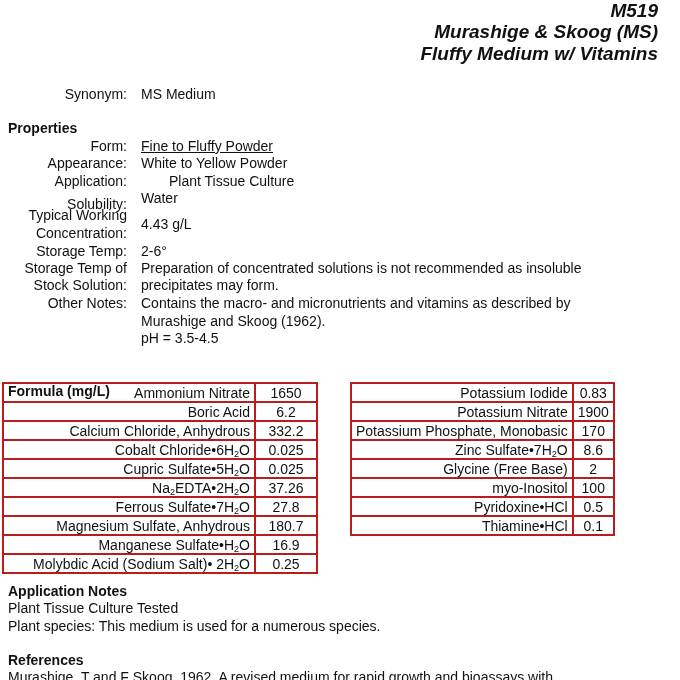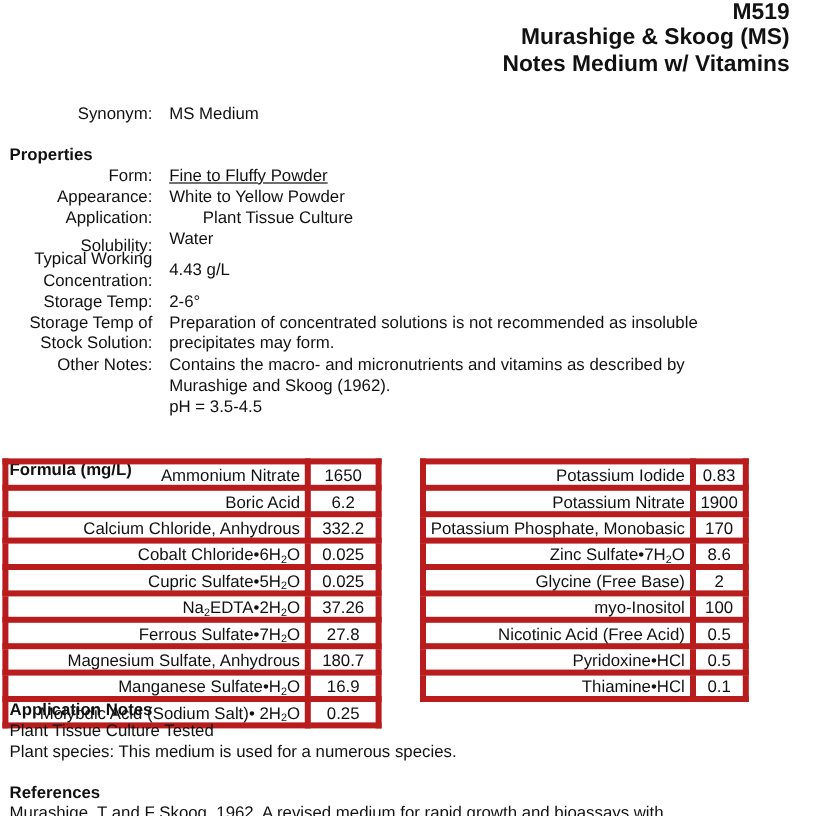--- a/index.html
+++ b/index.html
@@ -1,44 +1,44 @@
 <!DOCTYPE html>
 <html><head>
 <meta charset="utf-8">
 <style>
   html, body { margin: 0; padding: 0; background: #ffffff; }
   body {
     width: 680px; height: 680px; overflow: hidden; position: relative;
     font-family: "Liberation Sans", sans-serif; color: #111; font-size: 14px;
   }
-  .hdr { position: absolute; right: 22px; top: 0; text-align: right; font-weight: bold; }
+  .hdr { position: absolute; right: 22px; top: 0; text-align: right; font-weight: bold; font-style: italic; }
   .hdr .code { font-size: 19px; line-height: 21px; }
   .hdr .t1, .hdr .t2 { font-size: 19px; line-height: 22px; }
   .lbl { position: absolute; text-align: right; width: 127px; left: 0; line-height: 17px; }
   .val { position: absolute; left: 141px; line-height: 17px; white-space: nowrap; }
   .sec { position: absolute; left: 8px; font-weight: bold; font-size: 14px; }
   table.f {
     position: absolute; border-collapse: collapse; font-size: 14px;
   }
   table.f td {
-    border: 5px solid #b91c1c; padding: 0 4px; height: 17px; line-height: 16px; white-space: nowrap;
+    border: 2px solid #b91c1c; padding: 0 4px; height: 17px; line-height: 16px; white-space: nowrap;
   }
   table.f td.n { text-align: right; }
   table.f td.v { text-align: center; }
   table.f { border: 2px solid #222; }
   sub { font-size: 9px; vertical-align: -2px; line-height: 0; }
   .plain { position: absolute; left: 8px; line-height: 18px; white-space: nowrap; }
 </style>
 </head>
 <body>
 
 <div class="hdr">
   <div class="code">M519</div>
   <div class="t1">Murashige &amp; Skoog (MS)</div>
-  <div class="t2">Notes Medium w/ Vitamins</div>
+  <div class="t2">Fluffy Medium w/ Vitamins</div>
 </div>
 
 <div class="lbl" style="top:86px;">Synonym:</div>
 <div class="val" style="top:86px;">MS Medium</div>
 
 <div class="sec" style="top:120px;text-align:center;">Properties</div>
 
 <div class="lbl" style="top:138px;">Form:</div>
 <div class="val" style="top:138px;text-decoration:underline;">Fine to Fluffy Powder</div>
 
@@ -143,24 +143,20 @@
       </tr>
       <tr>
         <td class="n">Glycine (Free Base)</td>
         <td class="v">2</td>
       </tr>
       <tr>
         <td class="n">myo-Inositol</td>
         <td class="v">100</td>
       </tr>
       <tr>
-        <td class="n">Nicotinic Acid (Free Acid)</td>
-        <td class="v">0.5</td>
-      </tr>
-      <tr>
         <td class="n">Pyridoxine•HCl</td>
         <td class="v">0.5</td>
       </tr>
       <tr>
         <td class="n">Thiamine•HCl</td>
         <td class="v">0.1</td>
       </tr>
     </tbody>
 </table>
 

